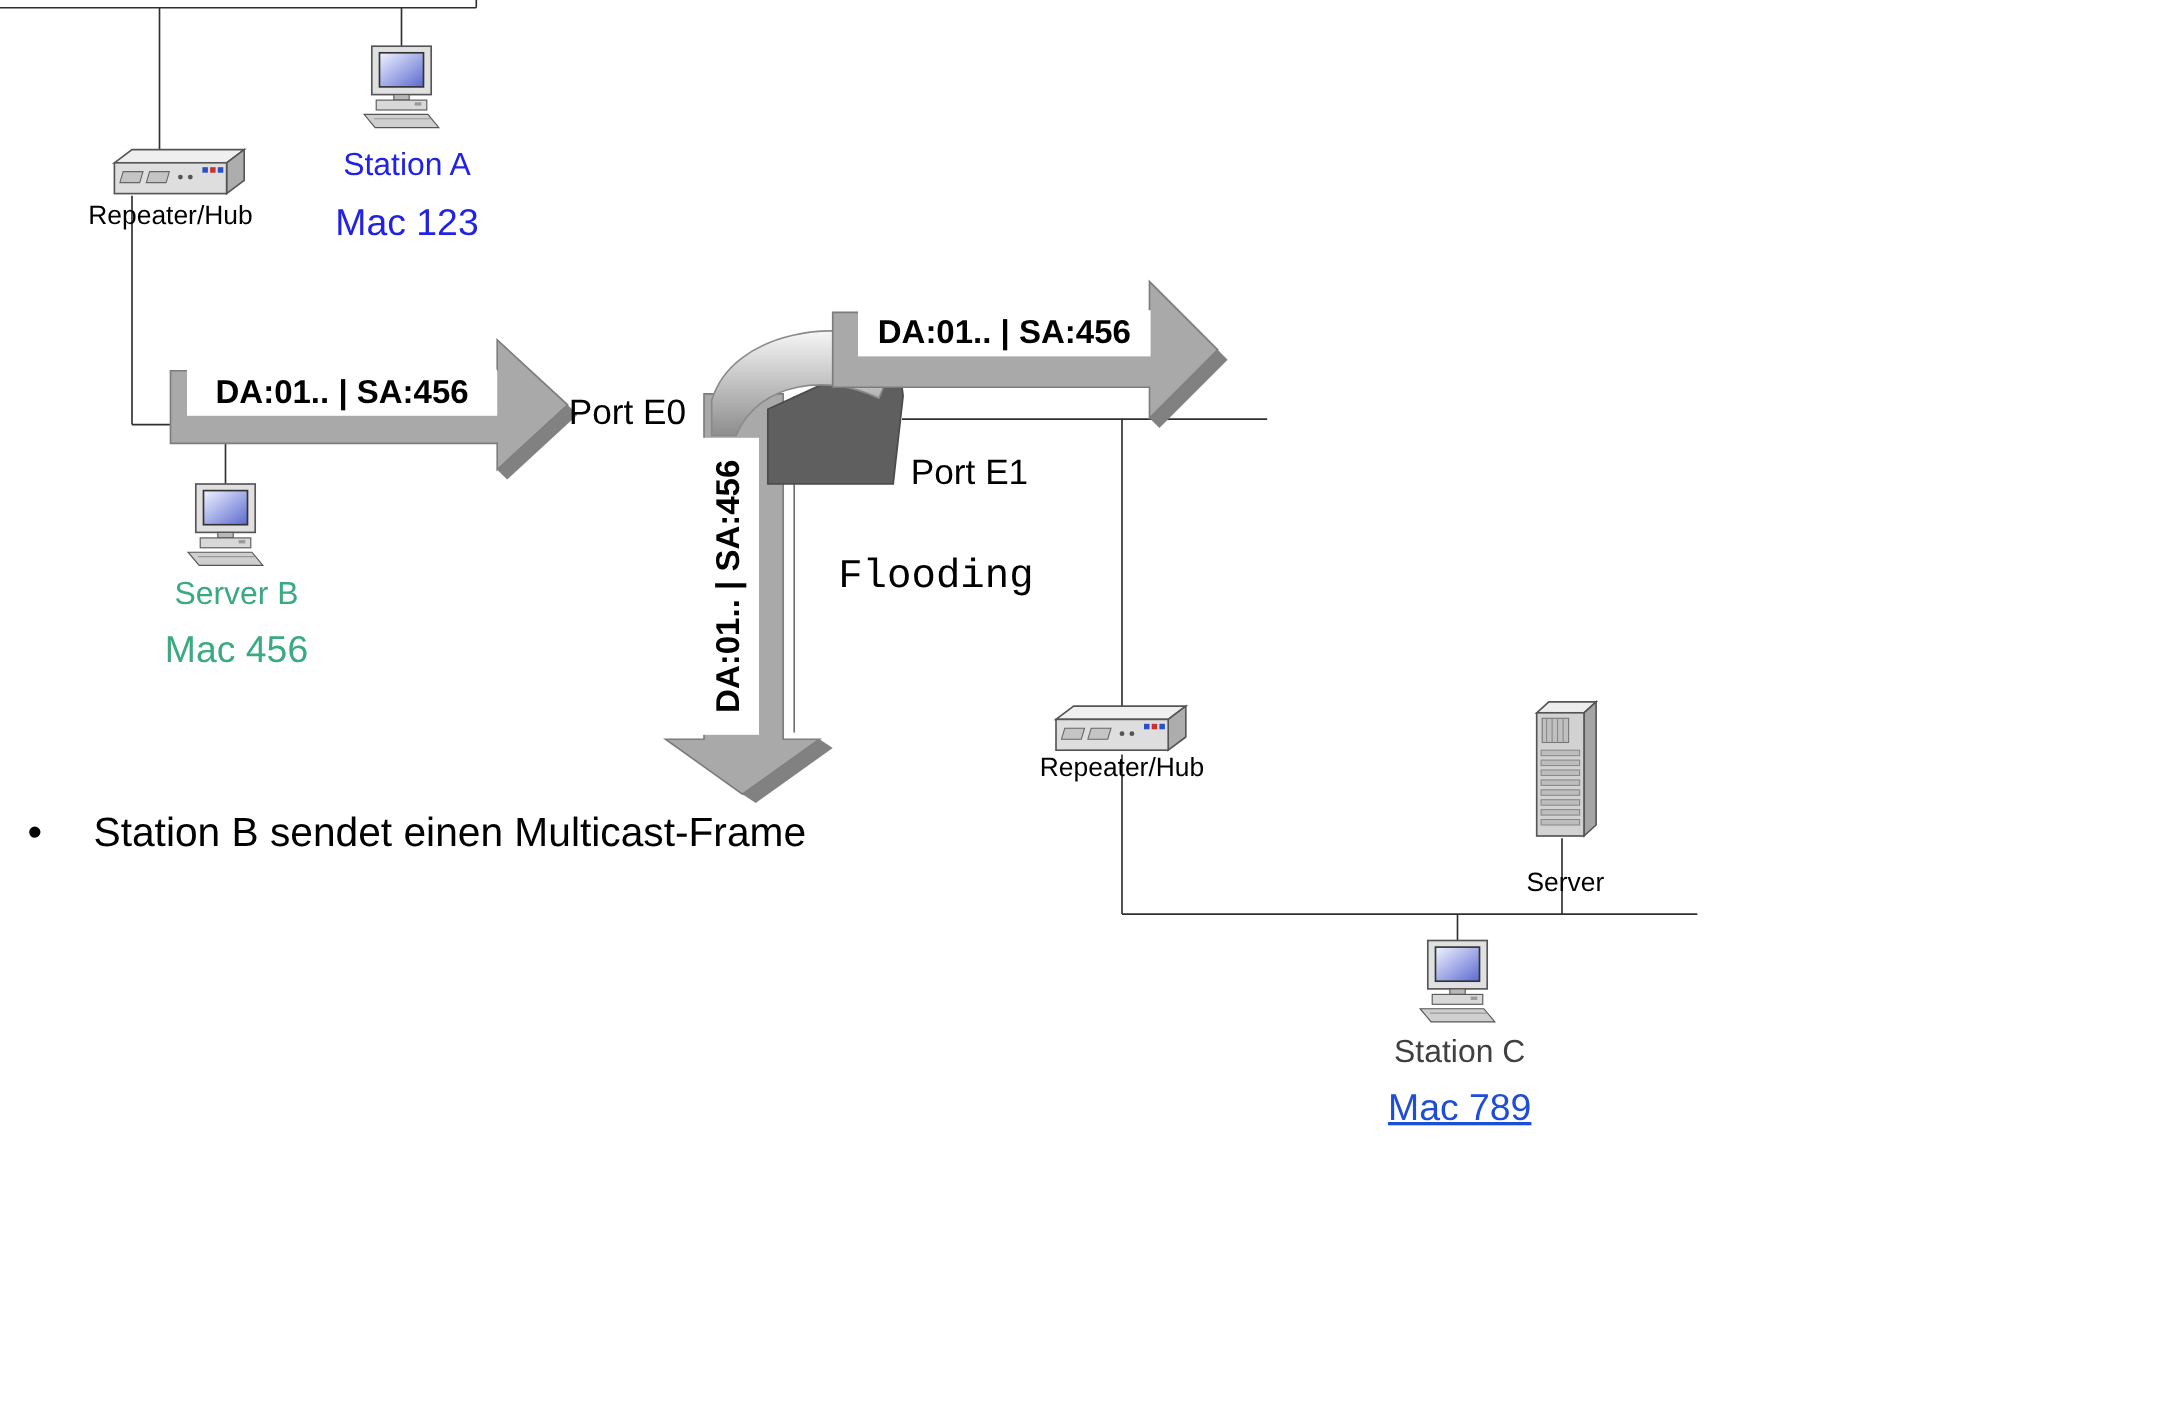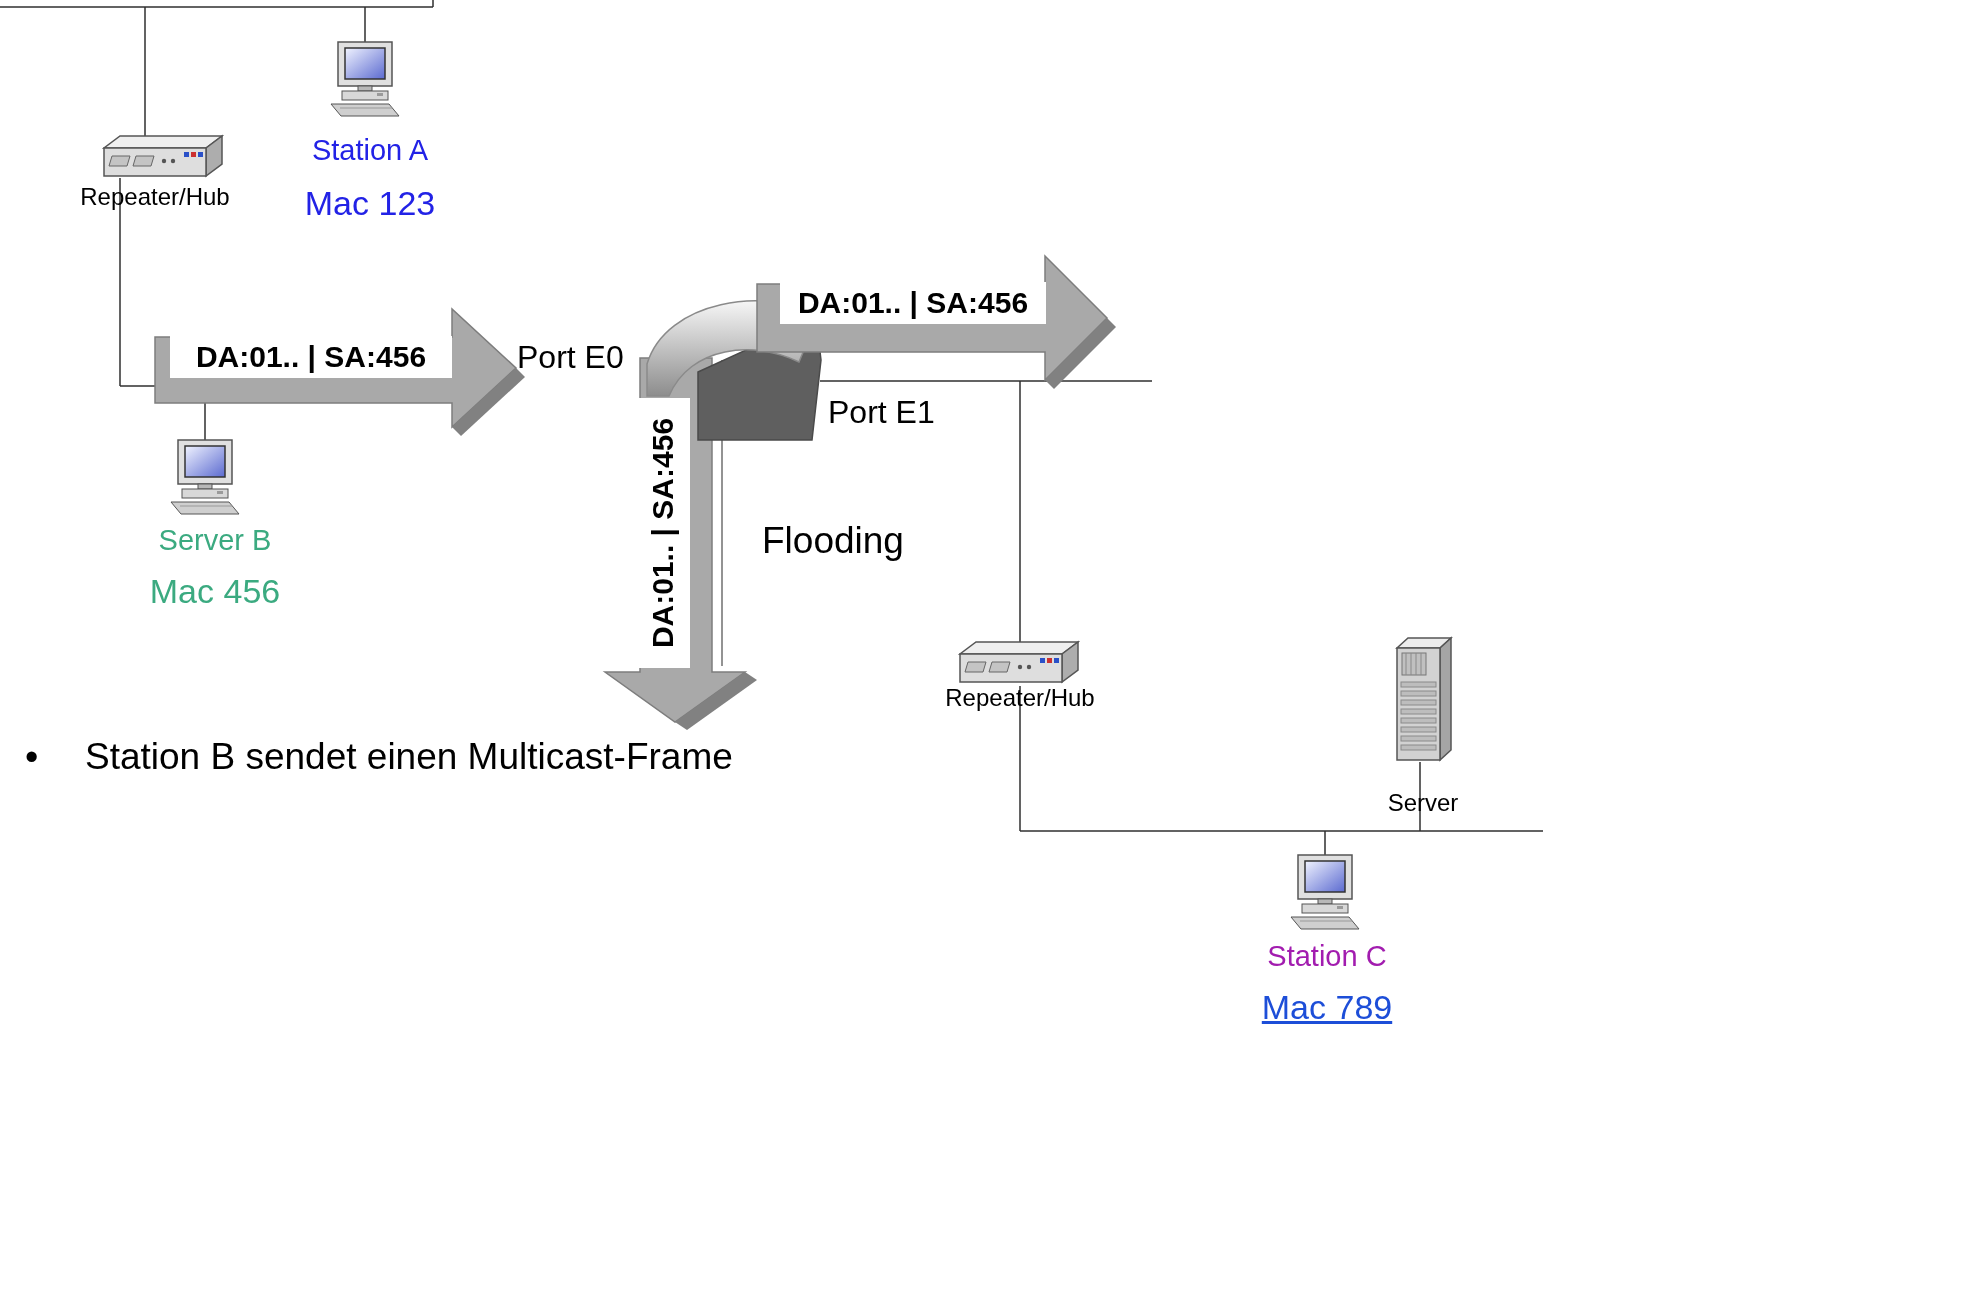--- a/index.html
+++ b/index.html
@@ -7,21 +7,21 @@
     position:relative; width:1963px; height:1293px; background:#ffffff;
     font-family:"Liberation Sans", sans-serif; overflow:hidden; color:#000;
   }
   .layer { position:absolute; left:0; top:0; z-index:10; }
   .icon-box { position:absolute; z-index:20; }
   .lbl { position:absolute; z-index:30; white-space:nowrap; color:#000; }
   .center { text-align:center; }
   .dev-label { font-size:24px; }
   .station-name { font-size:29px; }
   .station-mac  { font-size:34px; }
-  .port-label { font-size:32px; }
+  .port-label { font-size:32px;margin-top:17px; }
   .flooding-label { font-size:37px; }
   .frame-label {
     position:absolute; z-index:30; background:#ffffff;
     font-weight:bold; font-size:30px; white-space:nowrap;
     display:flex; align-items:center; justify-content:center;
   }
   .frame-label.vertical { transform:rotate(-90deg); }
   .bullet-char { font-size:38px; }
   .bullet-text { font-size:37px; }
 </style>
@@ -177,25 +177,25 @@
 
   <div class="lbl station-name center" style="left: 270px; top: 134px; width: 200px; color: rgb(34, 34, 230);">Station A</div>
   <div class="lbl station-mac center" style="left: 270px; top: 184px; width: 200px; color: rgb(34, 34, 230); text-align: center;">Mac 123</div>
 
   <div class="lbl station-name center" style="left: 115px; top: 524px; width: 200px; color: rgb(59, 170, 128);">Server B</div>
   <div class="lbl station-mac center" style="left: 115px; top: 572px; width: 200px; color: rgb(59, 170, 128);">Mac 456</div>
 
   <div class="lbl port-label" style="left:517px; top:339px;">Port E0</div>
   <div class="lbl port-label" style="left:828px; top:394px;">Port E1</div>
 
-  <div class="lbl flooding-label" style="left:762px; top:520px;">Flooding</div>
+  <div class="lbl flooding-label" style="left:762px; top:504px;font-family:Liberation Mono, monospace;">Flooding</div>
 
   <div class="lbl dev-label center" style="left:895px; top:684px; width:250px;">Repeater/Hub</div>
 
   <div class="lbl dev-label center" style="left:1358px; top:789px; width:130px;">Server</div>
 
-  <div class="lbl station-name center" style="left: 1237px; top: 940px; width: 180px; color: #a21caf;">Station C</div>
+  <div class="lbl station-name center" style="left: 1237px; top: 940px; width: 180px; color: #404040;">Station C</div>
   <div class="lbl station-mac center" style="left: 1237px; top: 988px; width: 180px; color: #1d4ed8; text-decoration: underline;">Mac 789</div>
 
   <div class="lbl bullet-char" style="left:25px; top:736px;">•</div>
   <div class="lbl bullet-text" style="left:85px; top:736px;">Station B sendet einen Multicast-Frame</div>
 
 </div>
 
 </body></html>

